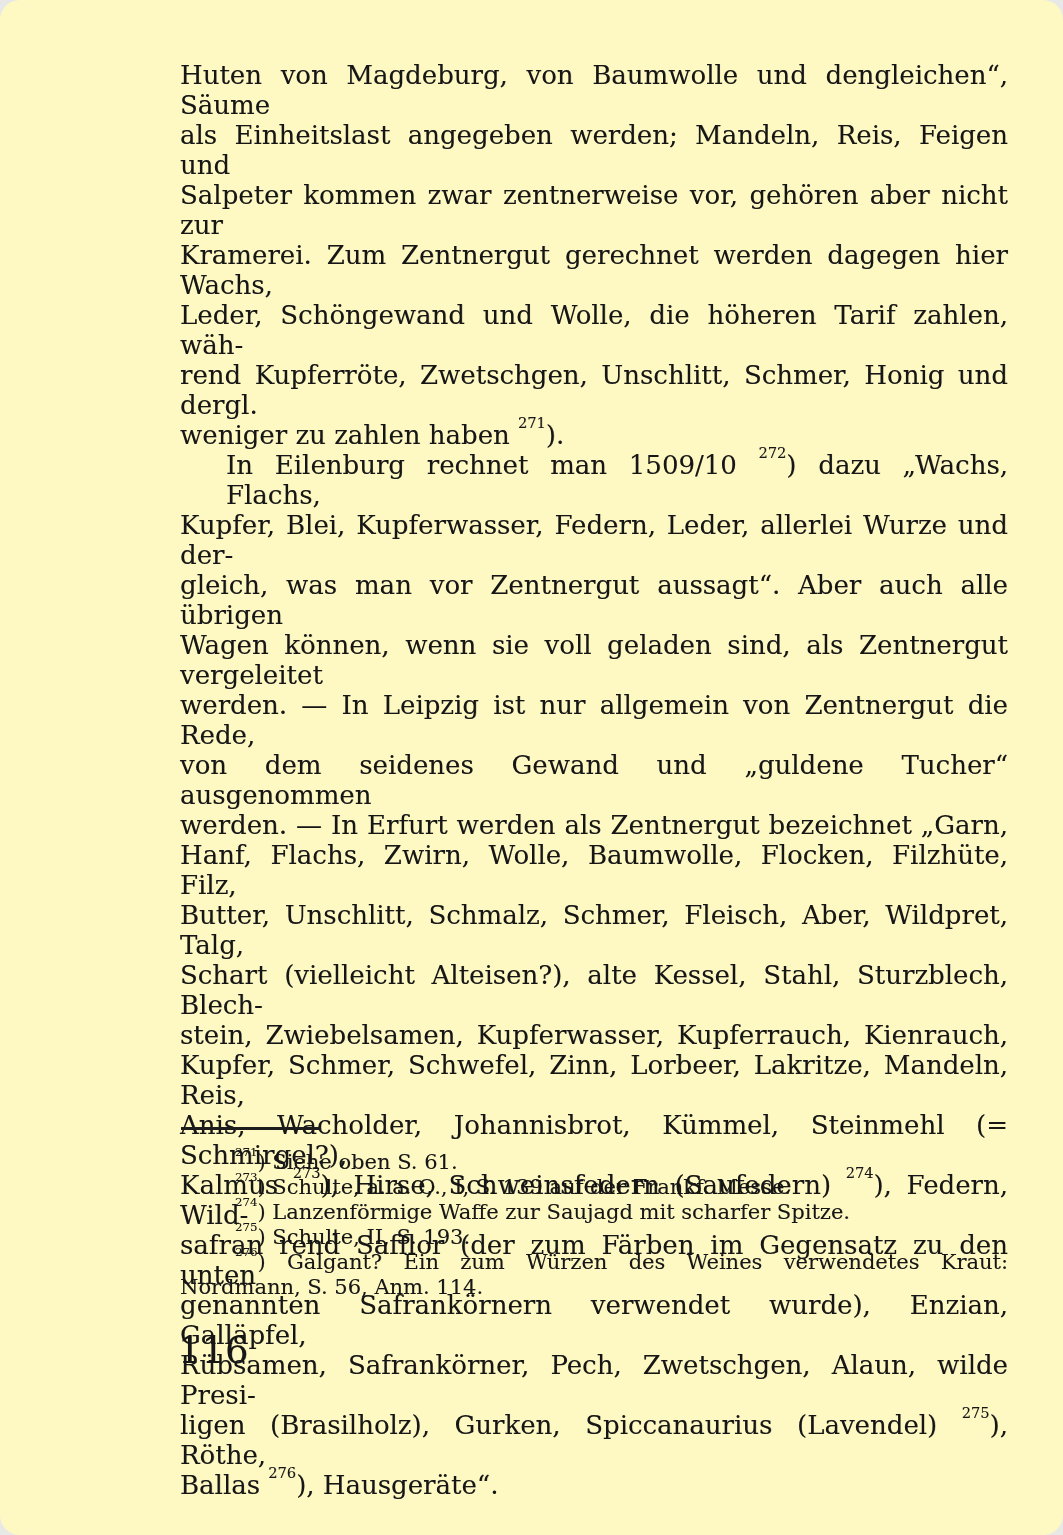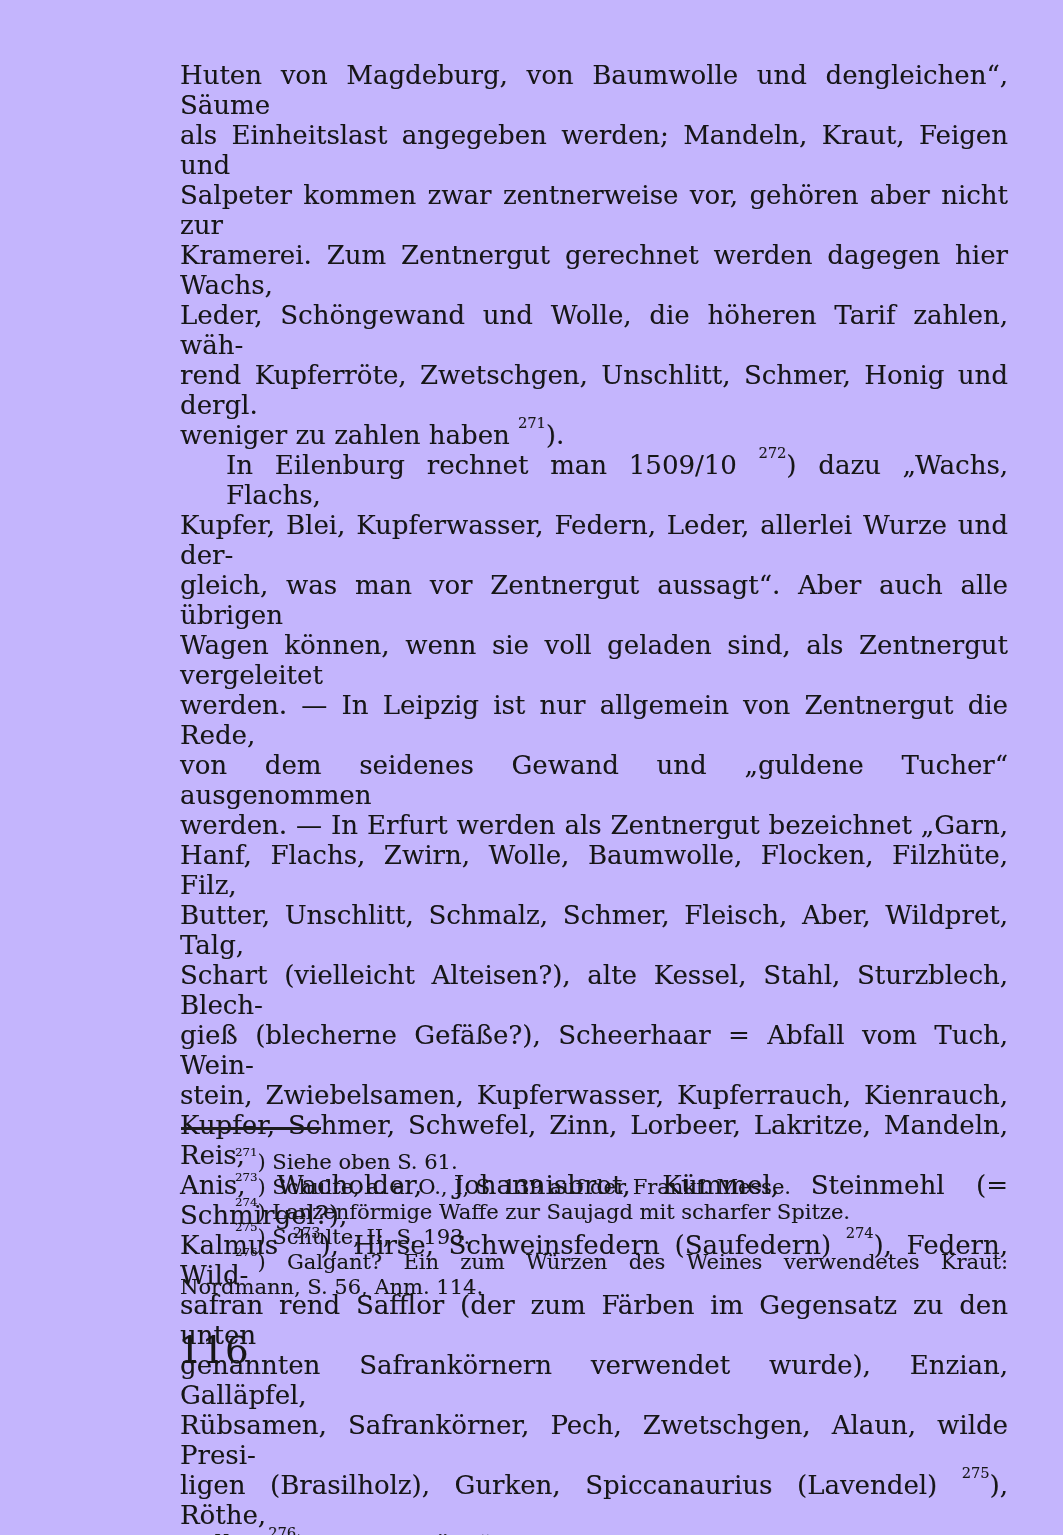--- a/index.html
+++ b/index.html
@@ -1,23 +1,24 @@
 <!DOCTYPE html>
 <html><head>
 <meta charset="utf-8">
 <style>
   html, body { margin: 0; padding: 0; background: #e8e8e6; }
   .page {
     position: relative;
     width: 1063px;
     height: 1535px;
-    background: #c4b5fd;
+    background: #fef9c3;
     font-family: "DejaVu Serif", "Liberation Serif", serif;
     color: #161616;
     overflow: hidden;
+    border-radius: 20px;
   }
   .body-text {
     position: absolute;
     left: 180px;
     top: 60px;
     width: 828px;
     font-size: 26px;
     line-height: 30px;
     text-shadow: 0.3px 0.3px 0 rgba(22,22,22,0.35);
   }
@@ -70,39 +71,38 @@
     text-shadow: 0.3px 0.3px 0 rgba(22,22,22,0.35);
   }
 </style>
 </head>
 <body>
 
 <div class="page">
   <div class="body-text">
       <div class="paragraph">
         <div class="line">Huten von Magdeburg, von Baumwolle und dengleichen“, Säume</div>
-        <div class="line">als Einheitslast angegeben werden; Mandeln, Kraut, Feigen und</div>
+        <div class="line">als Einheitslast angegeben werden; Mandeln, Reis, Feigen und</div>
         <div class="line">Salpeter kommen zwar zentnerweise vor, gehören aber nicht zur</div>
         <div class="line">Kramerei. Zum Zentnergut gerechnet werden dagegen hier Wachs,</div>
         <div class="line">Leder, Schöngewand und Wolle, die höheren Tarif zahlen, wäh-</div>
         <div class="line">rend Kupferröte, Zwetschgen, Unschlitt, Schmer, Honig und dergl.</div>
         <div class="line no-justify">weniger zu zahlen haben <sup>271</sup>).</div>
       </div>
       <div class="paragraph">
         <div class="line indented">In Eilenburg rechnet man 1509/10 <sup>272</sup>) dazu „Wachs, Flachs,</div>
         <div class="line">Kupfer, Blei, Kupferwasser, Federn, Leder, allerlei Wurze und der-</div>
         <div class="line">gleich, was man vor Zentnergut aussagt“. Aber auch alle übrigen</div>
         <div class="line">Wagen können, wenn sie voll geladen sind, als Zentnergut vergeleitet</div>
         <div class="line">werden. — In Leipzig ist nur allgemein von Zentnergut die Rede,</div>
         <div class="line">von dem seidenes Gewand und „guldene Tucher“ ausgenommen</div>
         <div class="line">werden. — In Erfurt werden als Zentnergut bezeichnet „Garn,</div>
         <div class="line">Hanf, Flachs, Zwirn, Wolle, Baumwolle, Flocken, Filzhüte, Filz,</div>
         <div class="line">Butter, Unschlitt, Schmalz, Schmer, Fleisch, Aber, Wildpret, Talg,</div>
         <div class="line">Schart (vielleicht Alteisen?), alte Kessel, Stahl, Sturzblech, Blech-</div>
-        <div class="line">gieß (blecherne Gefäße?), Scheerhaar = Abfall vom Tuch, Wein-</div>
         <div class="line">stein, Zwiebelsamen, Kupferwasser, Kupferrauch, Kienrauch,</div>
         <div class="line">Kupfer, Schmer, Schwefel, Zinn, Lorbeer, Lakritze, Mandeln, Reis,</div>
         <div class="line">Anis, Wacholder, Johannisbrot, Kümmel, Steinmehl (= Schmirgel?),</div>
         <div class="line">Kalmus <sup>273</sup>), Hirse, Schweinsfedern (Saufedern) <sup>274</sup>), Federn, Wild-</div>
         <div class="line">safran rend Safflor (der zum Färben im Gegensatz zu den unten</div>
         <div class="line">genannten Safrankörnern verwendet wurde), Enzian, Galläpfel,</div>
         <div class="line">Rübsamen, Safrankörner, Pech, Zwetschgen, Alaun, wilde Presi-</div>
         <div class="line">ligen (Brasilholz), Gurken, Spiccanaurius (Lavendel) <sup>275</sup>), Röthe,</div>
         <div class="line no-justify">Ballas <sup>276</sup>), Hausgeräte“.</div>
       </div>

